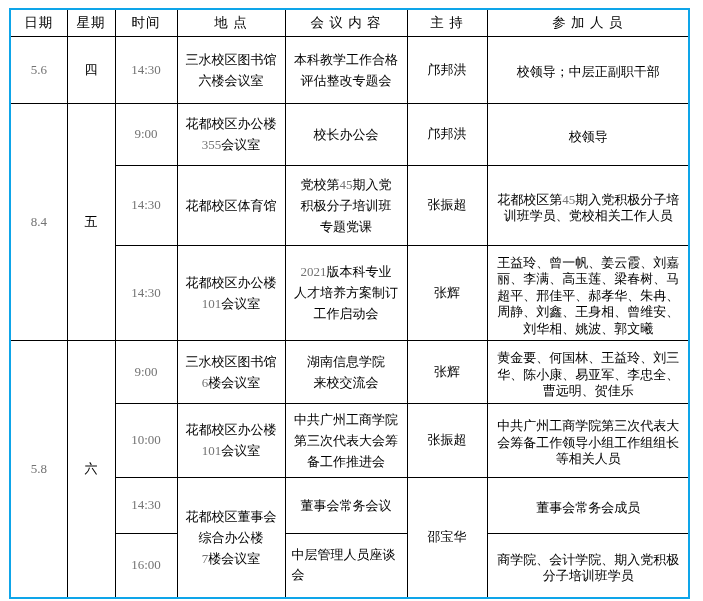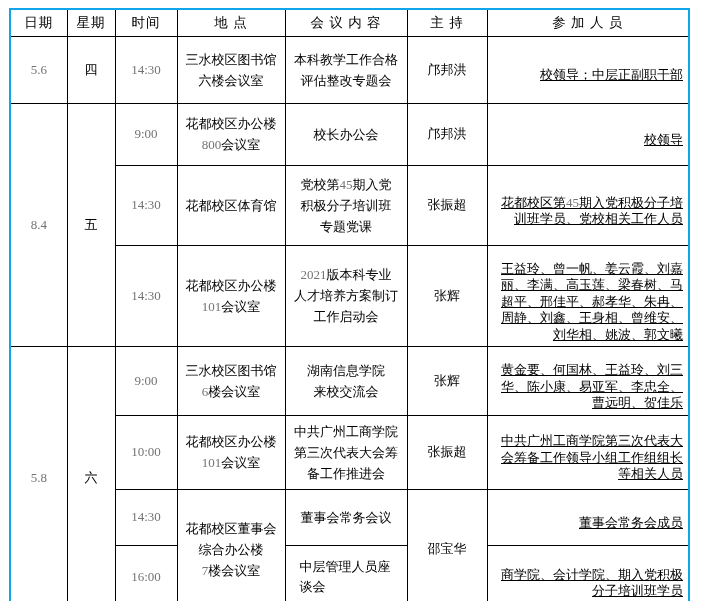--- a/index.html
+++ b/index.html
@@ -13,22 +13,22 @@
     border:2px solid #0ea5e9;
   }
   th,td {
     border:1px solid #000; color:#000; vertical-align:middle;
     text-align:center; padding:2px 4px; box-sizing:border-box; overflow:hidden;
     font-weight:normal;
   }
   th { font-size:13.5px; letter-spacing:1px; height:27px; }
   td { font-size:13px; line-height:20px; }
   .ml   { white-space:pre-line; line-height:21px; }      
-  .part { text-align:right; line-height:16.5px; padding:15px 5px 3px 6px;text-decoration:underline; }
-  .left { text-align:left; padding-left:14px; }
+  .part { text-align:center; line-height:16.5px; padding:9px 5px 3px 6px; }
+  .left { text-align:left; padding-left:6px; }
   .num  { color:#737373; }                               
   
   .r1 td { height:67px; } .r2 td { height:62px; } .r3 td { height:80px; }
   .r4 td { height:91px; } .r5 td { height:60px; } .r6 td { height:74px; }
   .r7 td { height:56px; } .r8 td { height:65px; }
 </style>
 </head>
 <body>
 
 <div class="page">
@@ -63,21 +63,21 @@
 评估整改专题会</td>
       <td>邝邦洪</td>
       <td class="part">校领导；中层正副职干部</td>
     </tr>
 
     <tr class="r2">
       <td class="num" rowspan="3">8.4</td>
       <td rowspan="3">五</td>
       <td class="num">9:00</td>
       <td class="ml">花都校区办公楼
-<span class="num">800</span>会议室</td>
+<span class="num">355</span>会议室</td>
       <td class="ml">校长办公会</td>
       <td>邝邦洪</td>
       <td class="part">校领导</td>
     </tr>
 
     <tr class="r3">
       <td class="num">14:30</td>
       <td class="ml">花都校区体育馆</td>
       <td class="ml">党校第<span class="num">45</span>期入党
 积极分子培训班

